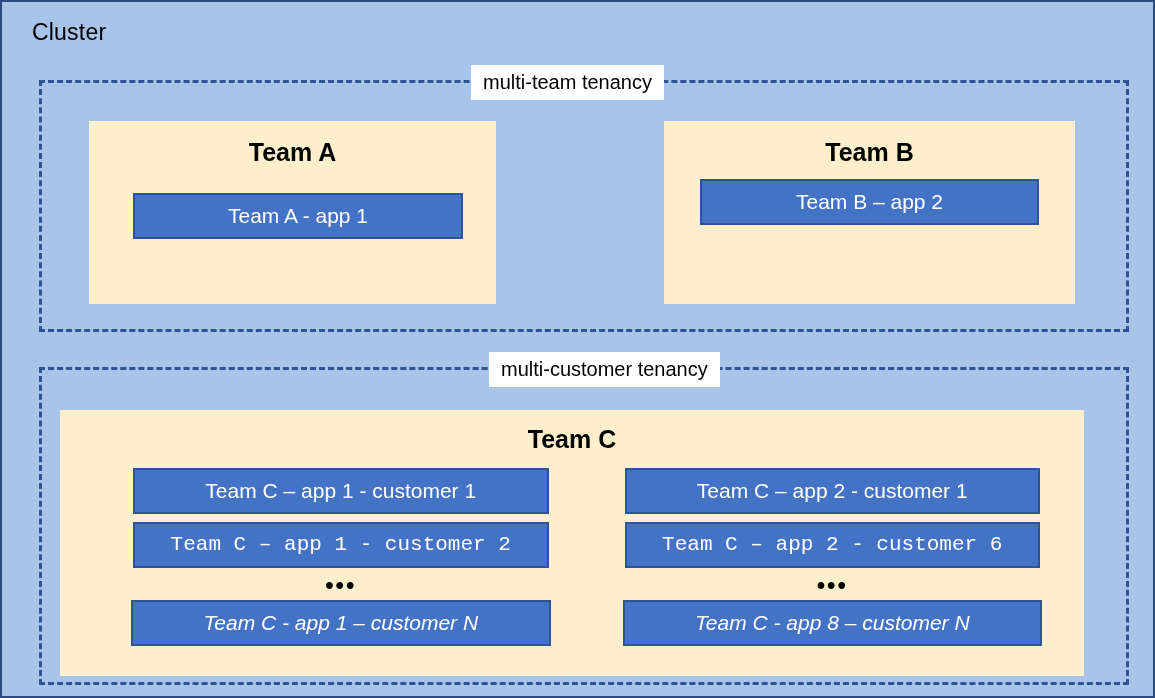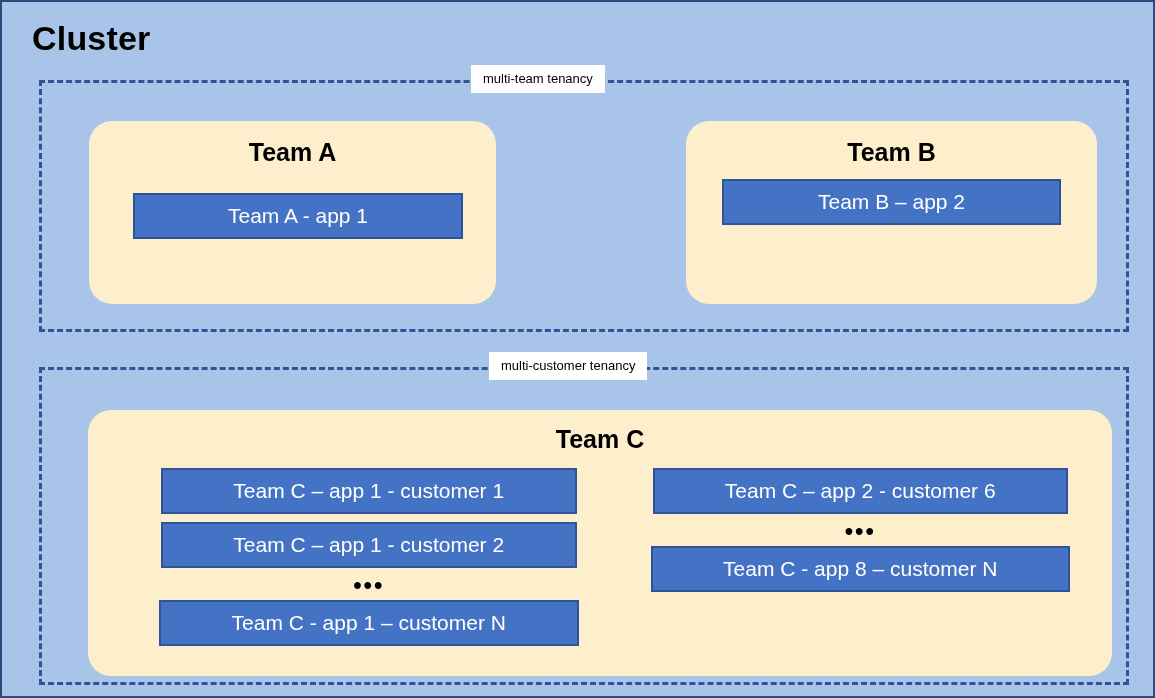--- a/index.html
+++ b/index.html
@@ -17,22 +17,22 @@
     box-sizing: border-box;
     border: 2px solid #2b4a7d;
     background: #a8c4e8;
     overflow: hidden;
   }
   
   .cluster-title {
     position: absolute;
     left: 30px;
     top: 18px;
-    font-size: 34px;
-    font-weight: bold;
+    font-size: 23px;
+    font-weight: normal;
     color: #000000;
     letter-spacing: 0.2px;
     line-height: 1.1;
   }
   
   .tenancy-group {
     position: absolute;
     border: 3px dashed #2e5496;
     box-sizing: border-box;
     background: transparent;
@@ -46,60 +46,58 @@
   #group-multi-customer {
     left: 37px;
     top: 365px;
     width: 1090px;
     height: 318px;
   }
   .tenancy-label {
     position: absolute;
     background: #ffffff;
     color: #000000;
-    font-size: 13px;
+    font-size: 20px;
     line-height: 1;
     padding: 7px 12px 8px 12px;
     white-space: nowrap;
     text-align: center;
   }
   #label-multi-team {
     left: 469px;
     top: 63px;
   }
   #label-multi-customer {
     left: 454px;
     top: 350px;
     margin-left: 33px;
   }
   
   .team-card {
     position: absolute;
     background: #fdeecc;
     box-sizing: border-box;
-    border-radius: 23px;
   }
   #team-a-card {
     left: 84px;
     top: 116px;
     width: 407px;
     height: 183px;
   }
   #team-b-card {
     left: 659px;
     top: 116px;
     width: 411px;
     height: 183px;
   }
   #team-c-card {
     left: 55px;
     top: 405px;
     width: 1024px;
     height: 266px;
-    margin-left: 28px;
   }
   .team-title {
     text-align: center;
     font-size: 25px;
     font-weight: bold;
     color: #000000;
     line-height: 1.1;
   }
   #team-a-card .team-title,
   #team-b-card .team-title { margin-top: 18px; }
@@ -132,52 +130,53 @@
   #team-c-columns {
     display: flex;
     margin: 14px 0 0 0;
     padding: 0 44px 0 73px;
     gap: 76px;
   }
   .team-c-column {
     flex: 1 1 0;
     min-width: 0;
   }
-  .team-c-column .app-box + .app-box { margin-top: 8px; }
+  .team-c-column .app-box + .app-box { margin-top: 8px; font-family: Liberation Mono, monospace; }
   .ellipsis {
     text-align: center;
     font-size: 24px;
     font-weight: bold;
     color: #000000;
     line-height: 1;
     letter-spacing: 2px;
     margin: 5px 0 3px 0;
   }
   .team-c-column .app-box.wide {
     margin-left: -2px;
     margin-right: -2px;
+    font-style: italic;
   }
 </style>
 </head>
 <body>
 
 <div id="canvas">
 
   <div class="cluster-title">Cluster</div>
 
   <div class="tenancy-group" id="group-multi-team">
 
     <div class="team-card" id="team-a-card" style="left:47px; top:38px;">
       <div class="team-title">Team A</div>
       <div id="team-a-apps">
         <div class="app-box">Team A - app 1</div>
       </div>
     </div>
 
-    <div class="team-card" id="team-b-card" style="left:622px; top:38px;margin-left:22px;">
+    <div class="team-card" id="team-b-card" style="left:622px; top:38px;">
       <div class="team-title">Team B</div>
       <div id="team-b-apps">
         <div class="app-box">Team B – app 2</div>
       </div>
     </div>
   </div>
 
   <div class="tenancy-label" id="label-multi-team">multi-team tenancy</div>
 
   <div class="tenancy-group" id="group-multi-customer">
@@ -188,20 +187,21 @@
       <div id="team-c-columns">
 
         <div class="team-c-column">
           <div class="app-box">Team C – app 1 - customer 1</div>
           <div class="app-box">Team C – app 1 - customer 2</div>
           <div class="ellipsis">•••</div>
           <div class="app-box wide">Team C - app 1 – customer N</div>
         </div>
 
         <div class="team-c-column">
+          <div class="app-box">Team C – app 2 - customer 1</div>
           <div class="app-box">Team C – app 2 - customer 6</div>
           <div class="ellipsis">•••</div>
           <div class="app-box wide">Team C - app 8 – customer N</div>
         </div>
 
       </div>
     </div>
   </div>
 
   <div class="tenancy-label" id="label-multi-customer">multi-customer tenancy</div>

